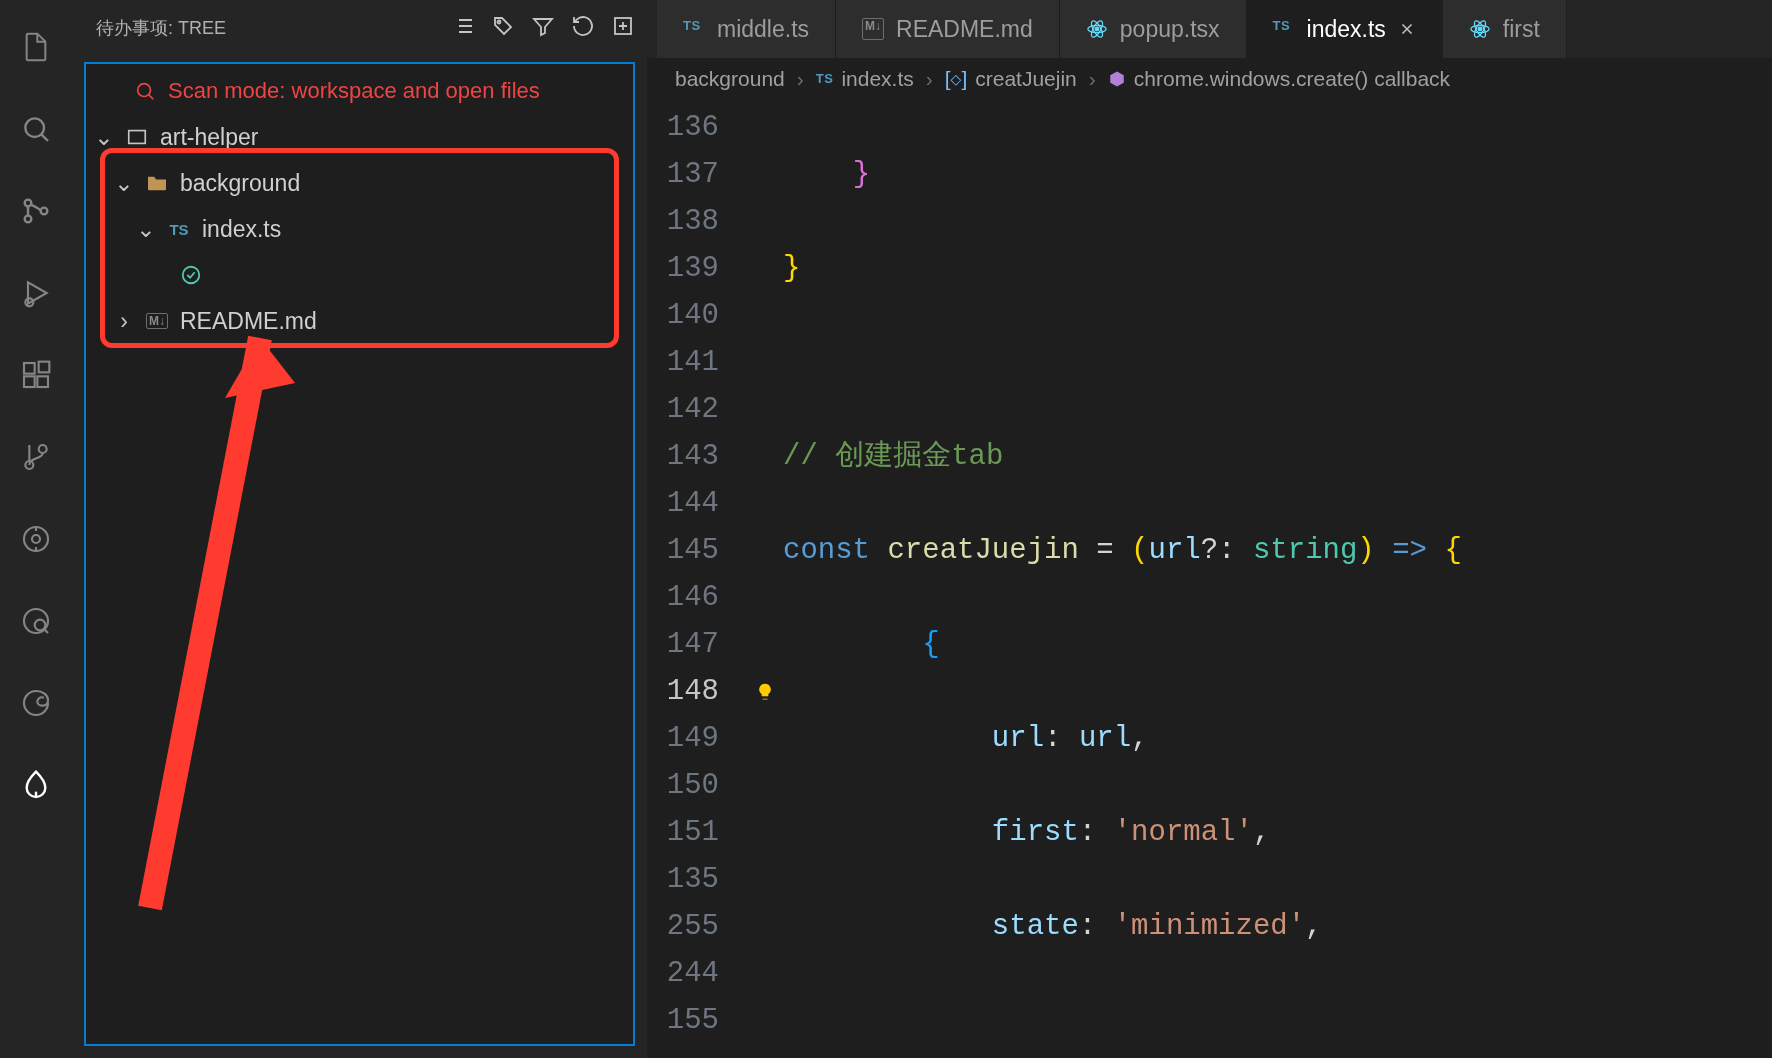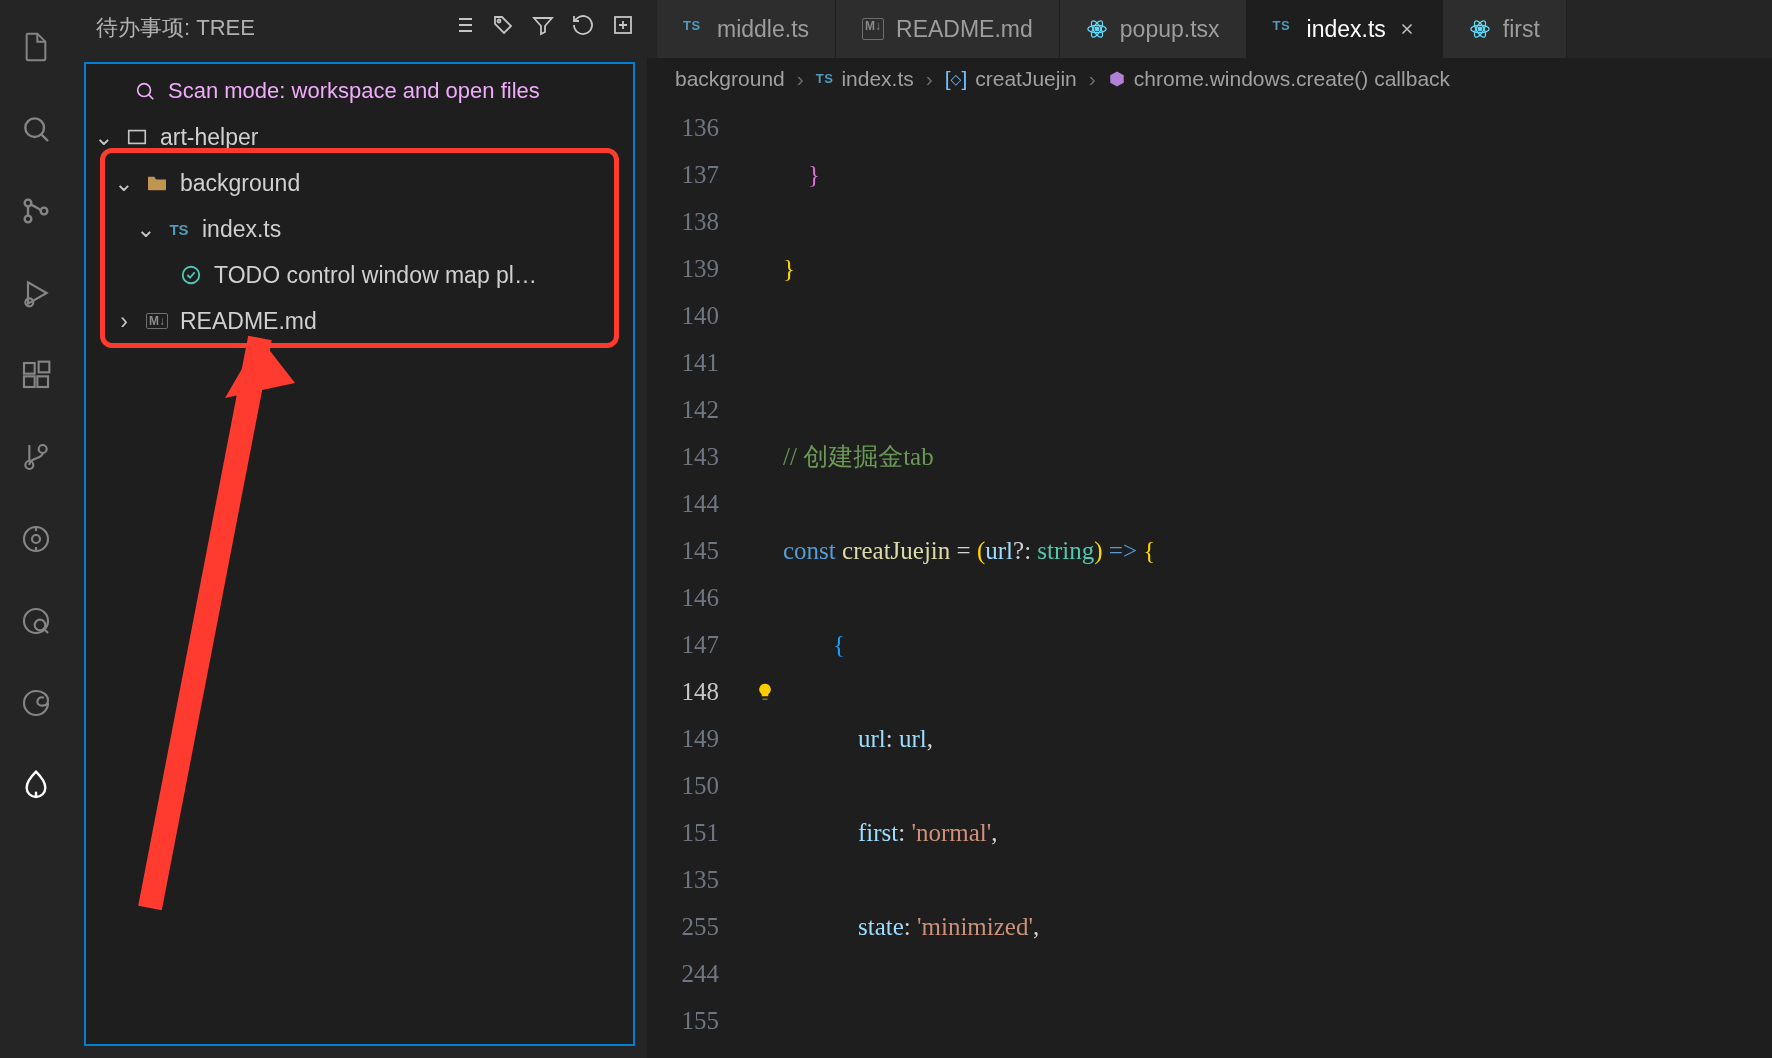--- a/index.html
+++ b/index.html
@@ -41,40 +41,40 @@
     background: #252526;
     display: flex;
     flex-direction: column;
     position:relative;
     z-index:2;
   }
   .sidebar-header {
     height: 56px;
     display: flex; align-items: center;
     padding: 0 12px 0 24px;
-    font-size: 22px;
+    font-size: 18px;
     color: #b0b0b0;
     justify-content: space-between;
   }
   .sidebar-header .title { font-weight: 400; }
   .sidebar-actions { display:flex; gap:16px; align-items:center; color:#c5c5c5;}
   .sidebar-actions svg{ width:24px;height:24px; }
   .sidebar-actions .act{cursor:pointer;}
 
   .tree-container {
     margin: 6px 12px 12px 12px;
     border: 2px solid #007fd4;
     background:#1e1e1e;
     flex:1;
     position:relative;
   }
   .scan-row{
     display:flex;align-items:center;gap:12px;
     padding:14px 14px 10px 48px;
-    color:#f0abfc;font-size:22px;
+    color:#ef4444;font-size:22px;
   }
   .scan-row svg{width:22px;height:22px;}
   .tree{font-size:23px;}
   .tree-row{
     display:flex;align-items:center;
     height:46px;
     padding-left:8px;
     gap:10px;
     cursor:pointer;
     color:#d0d0d0;
@@ -123,21 +123,21 @@
   .tab:first-child{margin-left:10px;}
 
   .breadcrumbs{
     height:42px;display:flex;align-items:center;gap:8px;
     padding-left:28px;font-size:21px;color:#a0a0a0;
     border-bottom:1px solid #1e1e1e;
   }
   .breadcrumbs .sep{color:#6e6e6e;margin:0 4px;}
   .breadcrumbs .ico{display:inline-flex;align-items:center;}
 
-  .code-area{flex:1;display:flex;font-family:Liberation Serif, serif;font-size:25px;line-height:47px;overflow:hidden;justify-content:center;}
+  .code-area{flex:1;display:flex;font-family:Liberation Mono, monospace;font-size:29px;line-height:47px;overflow:hidden;justify-content:center;}
   .gutter{
     width:100px;text-align:right;color:#6e7681;
     padding-right:28px;user-select:none;padding-top:4px;
   }
   .gutter .ln{height:47px;}
   .gutter .ln.cur{color:#c6c6c6;}
   .glyph-col{width:36px;padding-top:4px;}
   .glyph-col .g{height:47px;display:flex;align-items:center;justify-content:center;}
   .code{flex:1;white-space:pre;padding-top:4px;color:#d4d4d4;position:relative;overflow:hidden;}
   .code .line{height:47px;position:relative;}
@@ -305,21 +305,20 @@
             </span>
           <span>index.ts</span>
         </div>
         <div class="tree-row indent3">
           <span class="ico check-ico">
               <svg width="22" height="22" viewBox="0 0 24 24" fill="none" stroke="currentColor" stroke-width="2">
                 <circle cx="12" cy="12" r="9"></circle>
                 <path d="m8 12 3 3 5-6"></path>
               </svg>
             </span>
-          <span>TODO control window map pl…</span>
         </div>
         <div class="tree-row indent1">
           <span class="chev">›</span>
           <span class="ico">
               <span class="md-badge">M↓</span>
             </span>
           <span>README.md</span>
         </div>
       </div>
       <div class="highlight-box"></div>

